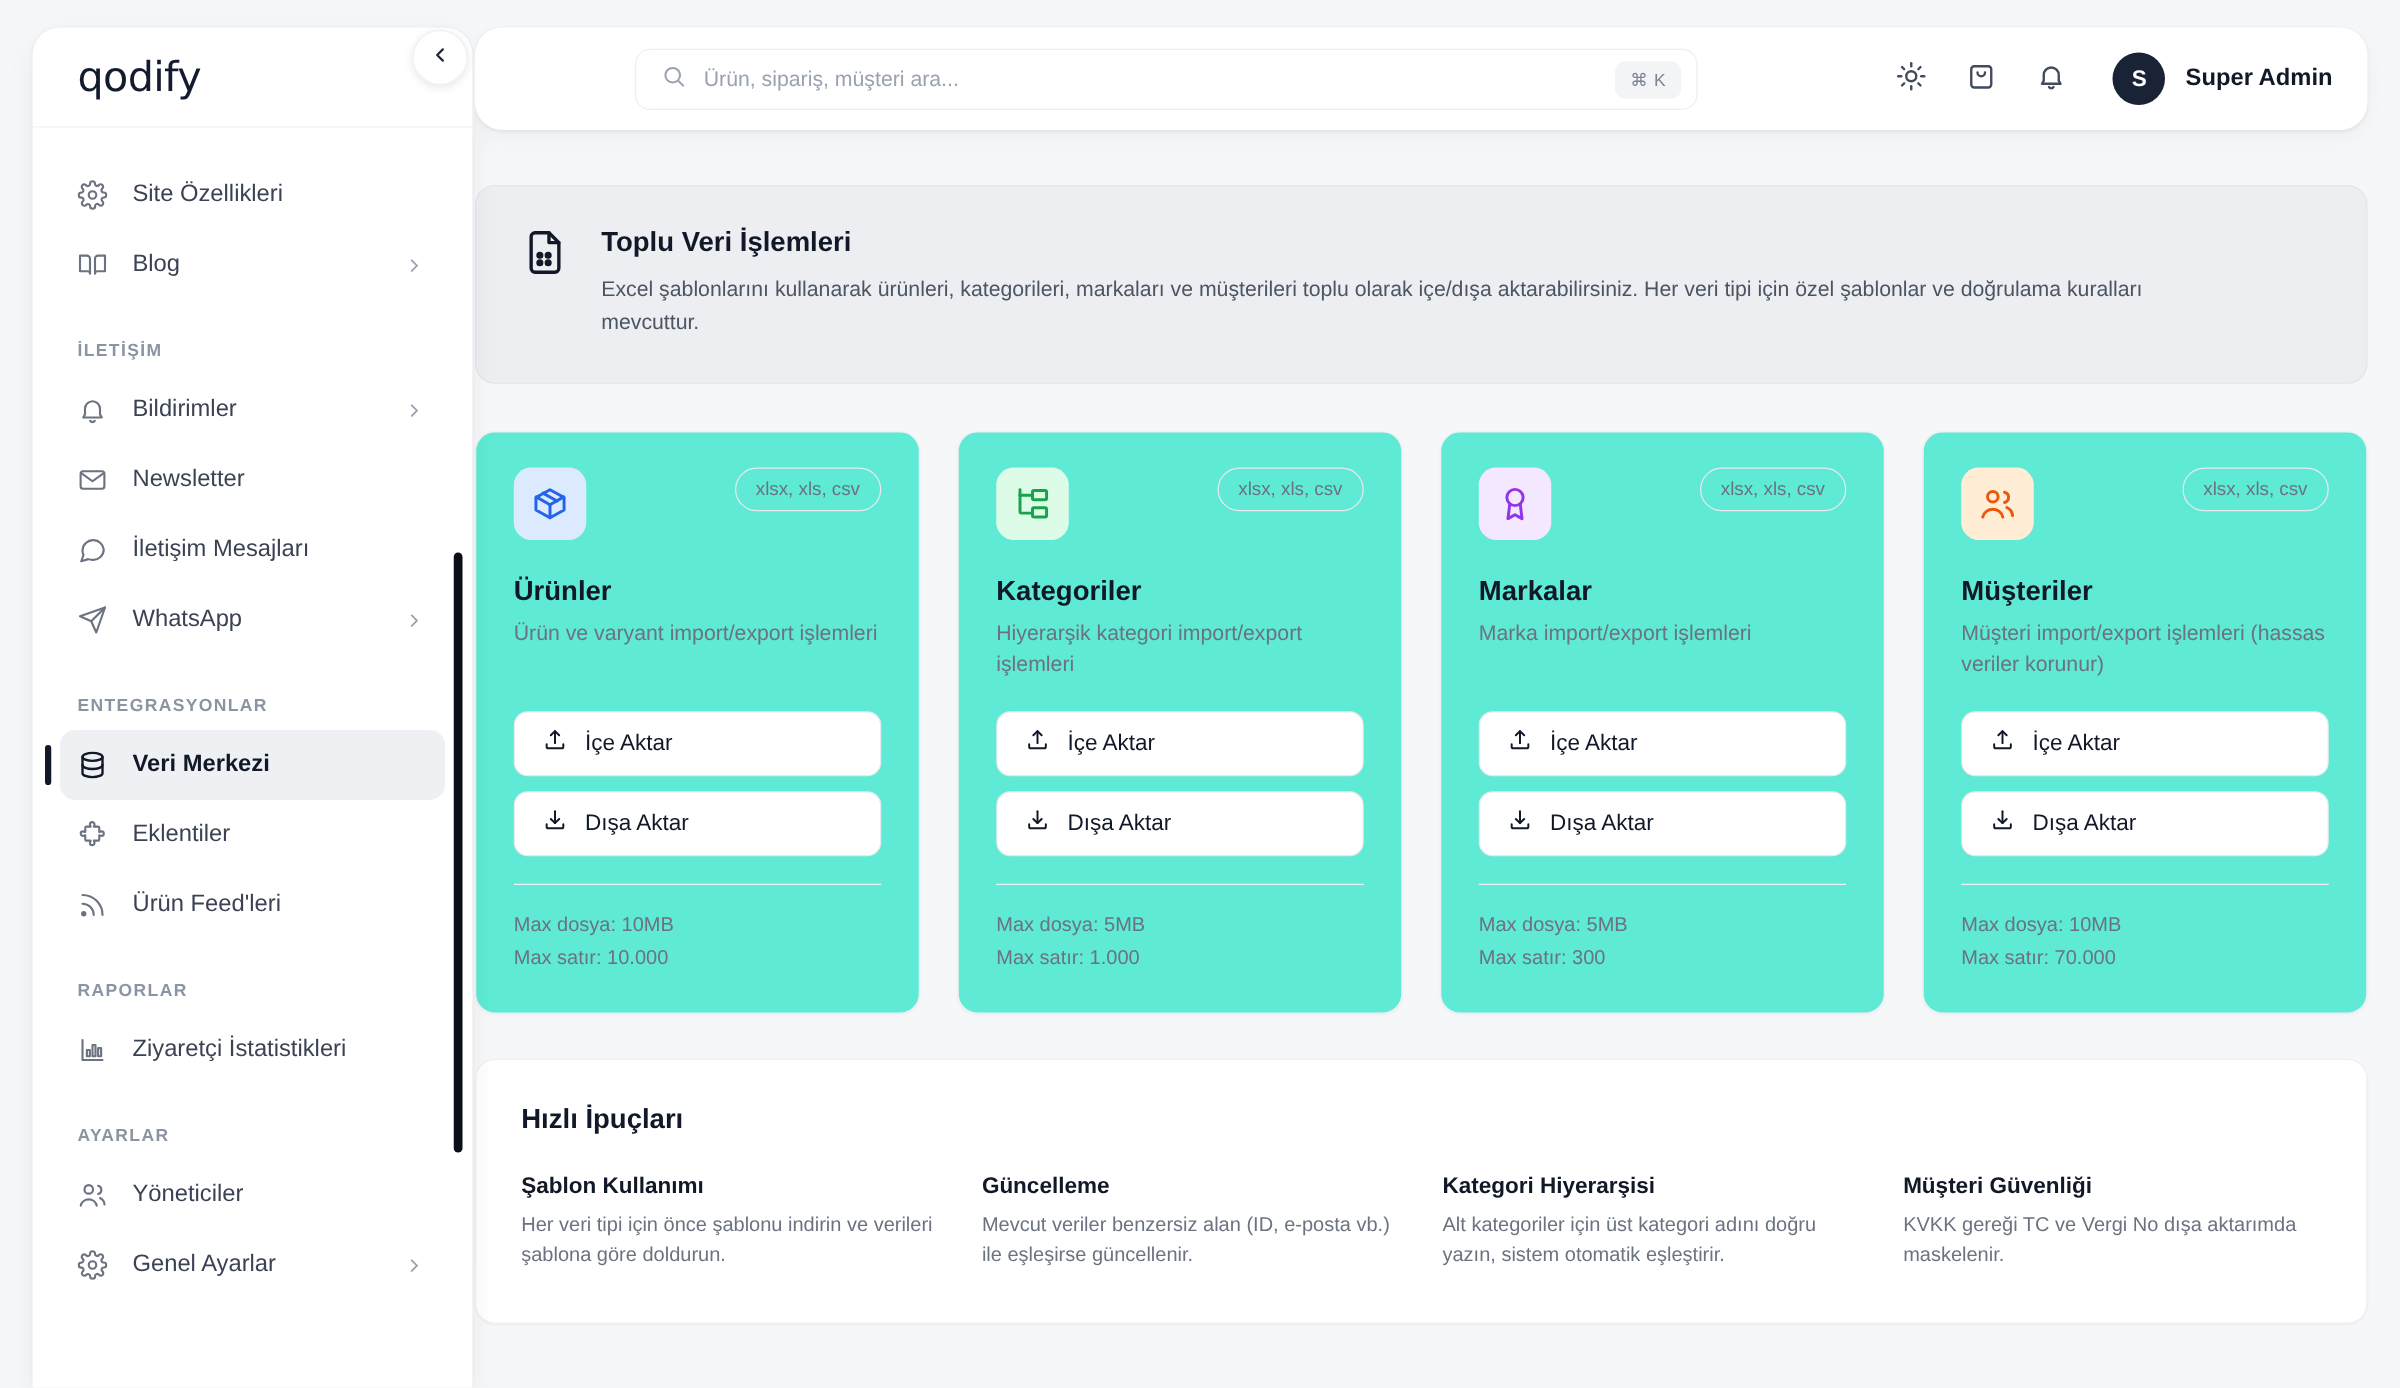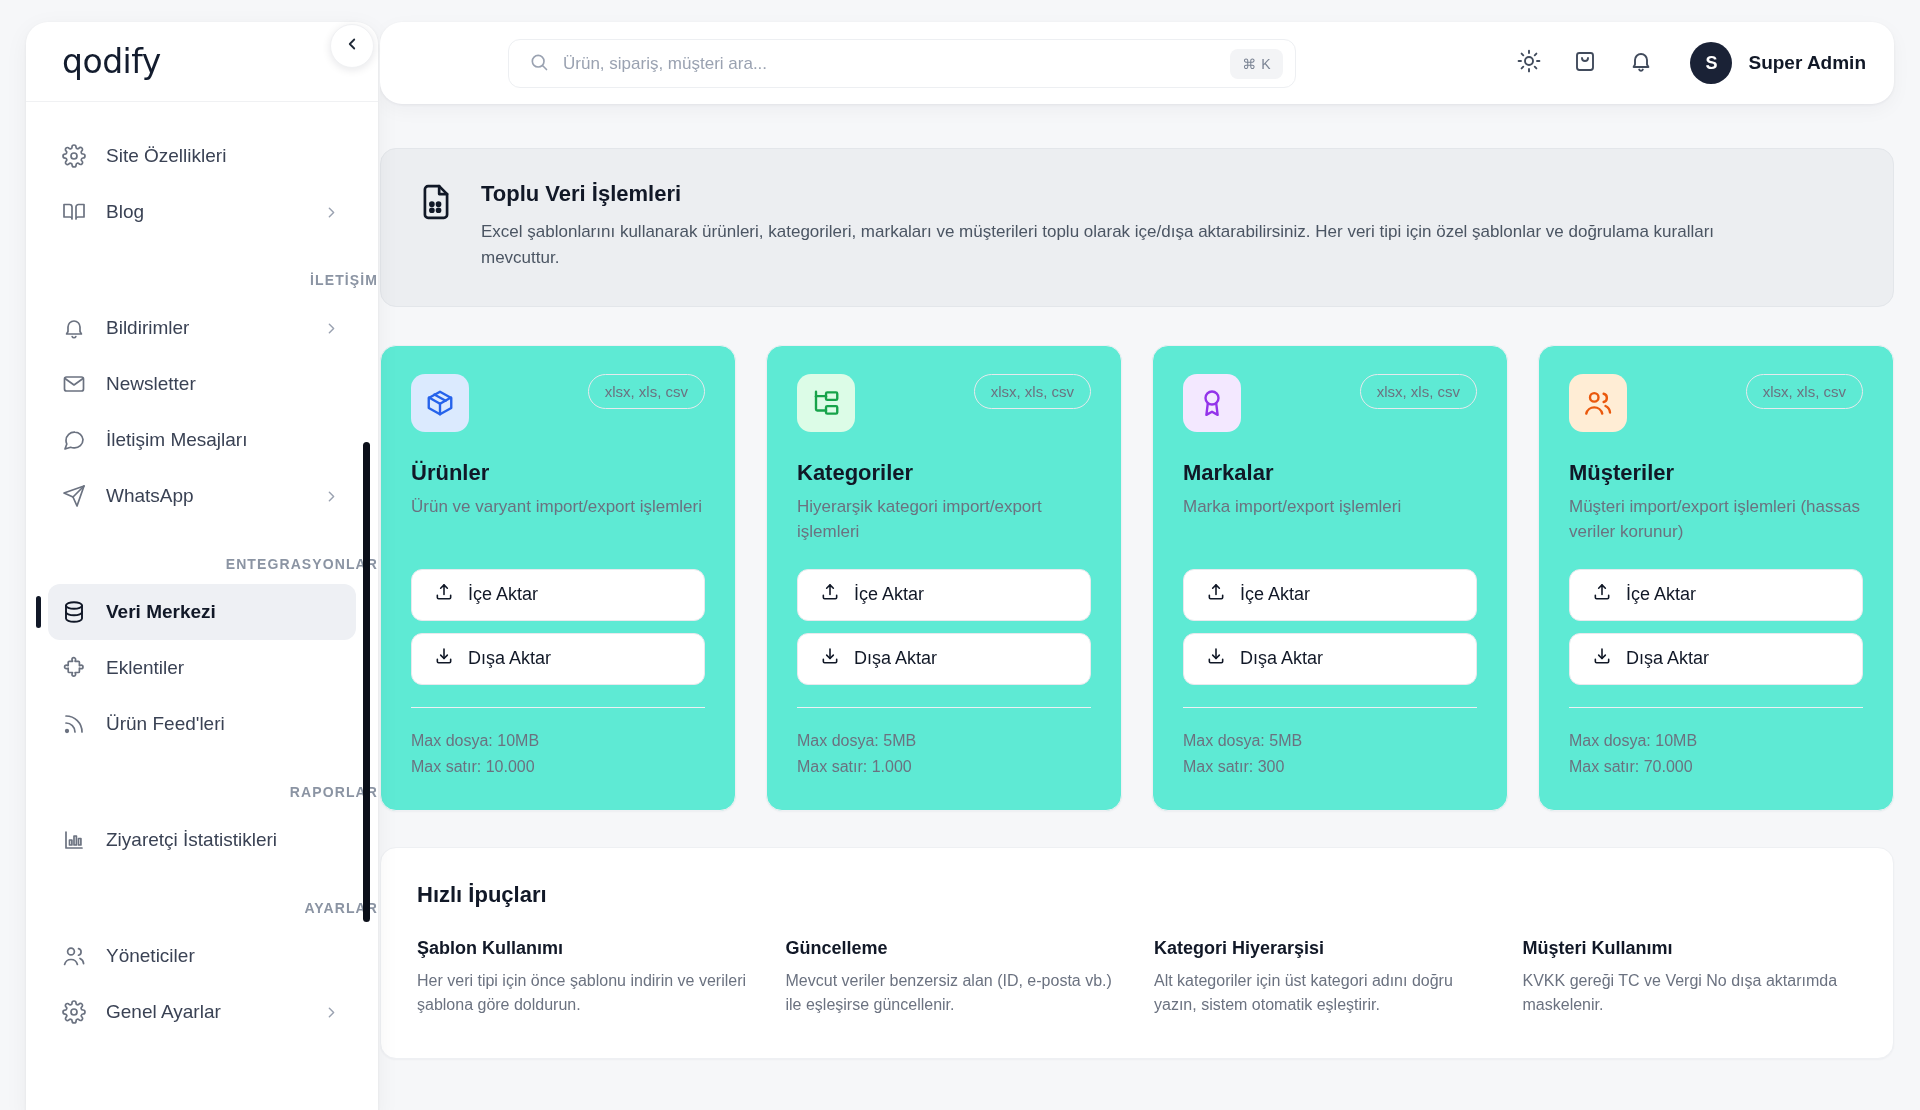--- a/index.html
+++ b/index.html
@@ -38,21 +38,20 @@
     background: #ffffff; border: 1px solid #f0f1f3;
     box-shadow: 0 2px 8px rgba(16,24,40,.10);
     display: flex; align-items: center; justify-content: center;
     cursor: pointer; z-index: 5;
   }
   .nav { padding: 26px 0 0 0; height: calc(100% - 80px); overflow: hidden; position: relative; }
   .nav-section-label {
     font-size: 14px; font-weight: 700; letter-spacing: 1.1px;
     color: #8b94a3; padding: 0 0 0 36px; margin: 32px 0 12px 0;
     text-transform: uppercase;
-    text-align: right;
   }
   .nav-item {
     display: flex; align-items: center; gap: 20px;
     height: 56px; margin: 0 22px 0 22px; padding: 0 16px 0 14px;
     border-radius: 12px; cursor: pointer; position: relative;
     color: #3a4254; font-size: 19px;
   }
   .nav-item .ni-label { flex: 1; }
   .nav-item.active { background: #eef0f4; font-weight: 700; color: #111827; }
   .nav-item.active::before {
@@ -71,21 +70,21 @@
   .main { flex: 1; height: 1110px; padding: 22px 26px 0 0; overflow: hidden; }
 
   .topbar {
     height: 82px; background: #ffffff; border-radius: 22px;
     box-shadow: 0 1px 3px rgba(16,24,40,.06), 0 6px 20px rgba(16,24,40,.04);
     display: flex; align-items: center; padding: 0 28px 0 0;
     position: relative;
   }
   .search-box {
     position: absolute; left: 128px; top: 17px;
-    width: 788px; height: 49px;
+    width: 850px; height: 49px;
     border: 1px solid #edeff2; border-radius: 12px; background: #fff;
     display: flex; align-items: center; padding: 0 12px 0 20px; gap: 14px;
   }
   .search-input {
     flex: 1; border: none; outline: none; font-size: 17px;
     color: #111827; background: transparent;
     font-family: "Liberation Sans", sans-serif;
   }
   .search-input::placeholder { color: #9aa2b1; }
   .kbd {
@@ -547,21 +546,21 @@
             </div>
             <div class="tip">
               <div class="tip-h">Güncelleme</div>
               <div class="tip-p">Mevcut veriler benzersiz alan (ID, e-posta vb.) ile eşleşirse güncellenir.</div>
             </div>
             <div class="tip">
               <div class="tip-h">Kategori Hiyerarşisi</div>
               <div class="tip-p">Alt kategoriler için üst kategori adını doğru yazın, sistem otomatik eşleştirir.</div>
             </div>
             <div class="tip">
-              <div class="tip-h">Müşteri Kullanımı</div>
+              <div class="tip-h">Müşteri Güvenliği</div>
               <div class="tip-p">KVKK gereği TC ve Vergi No dışa aktarımda maskelenir.</div>
             </div>
           </div>
       </section>
 
     </div>
   </div>
 </div>
 
 </body></html>

